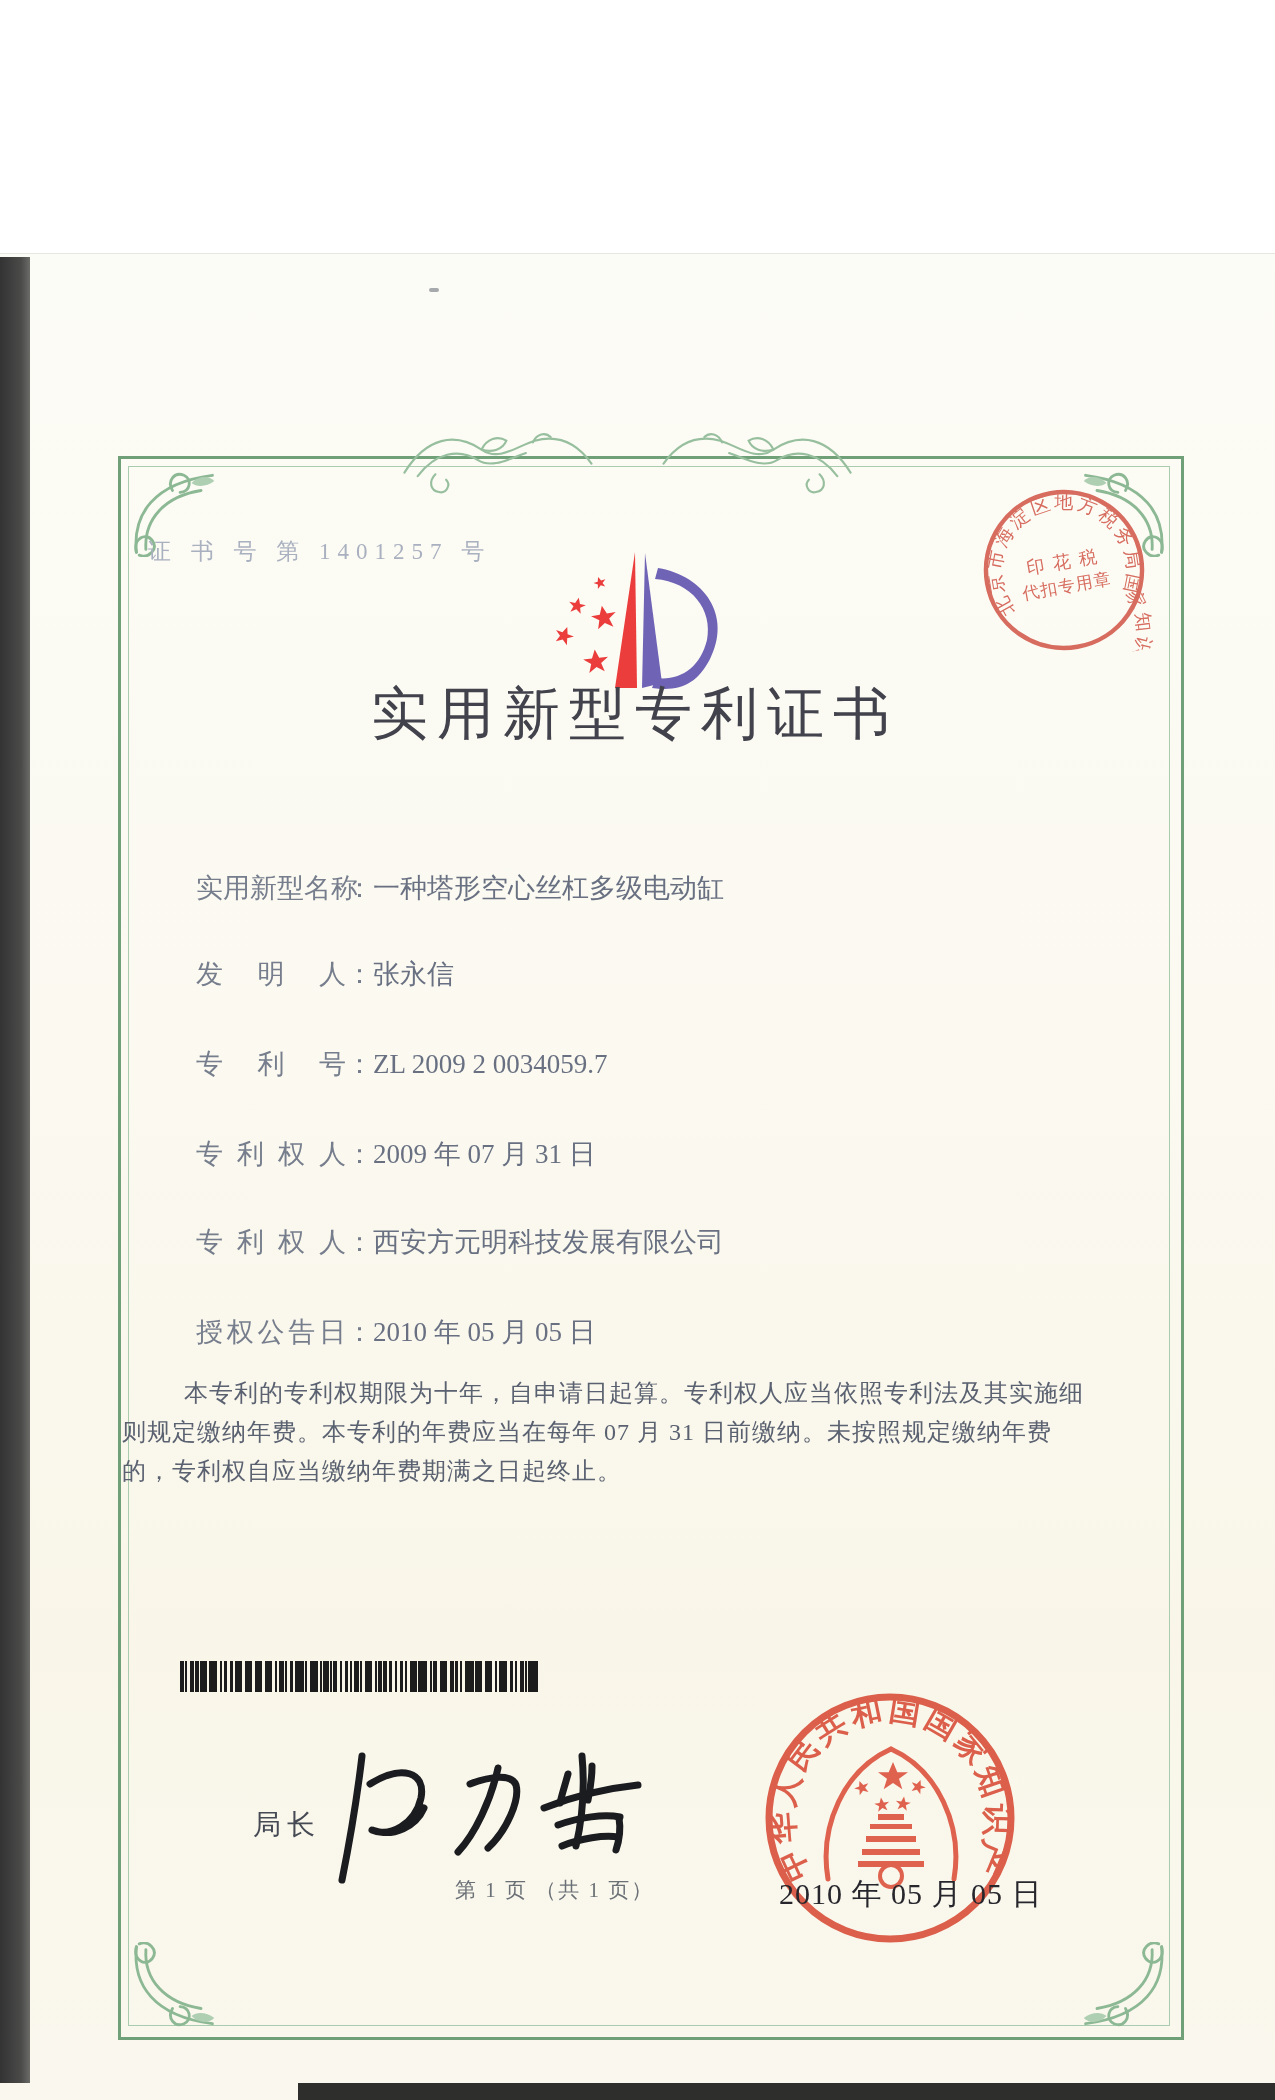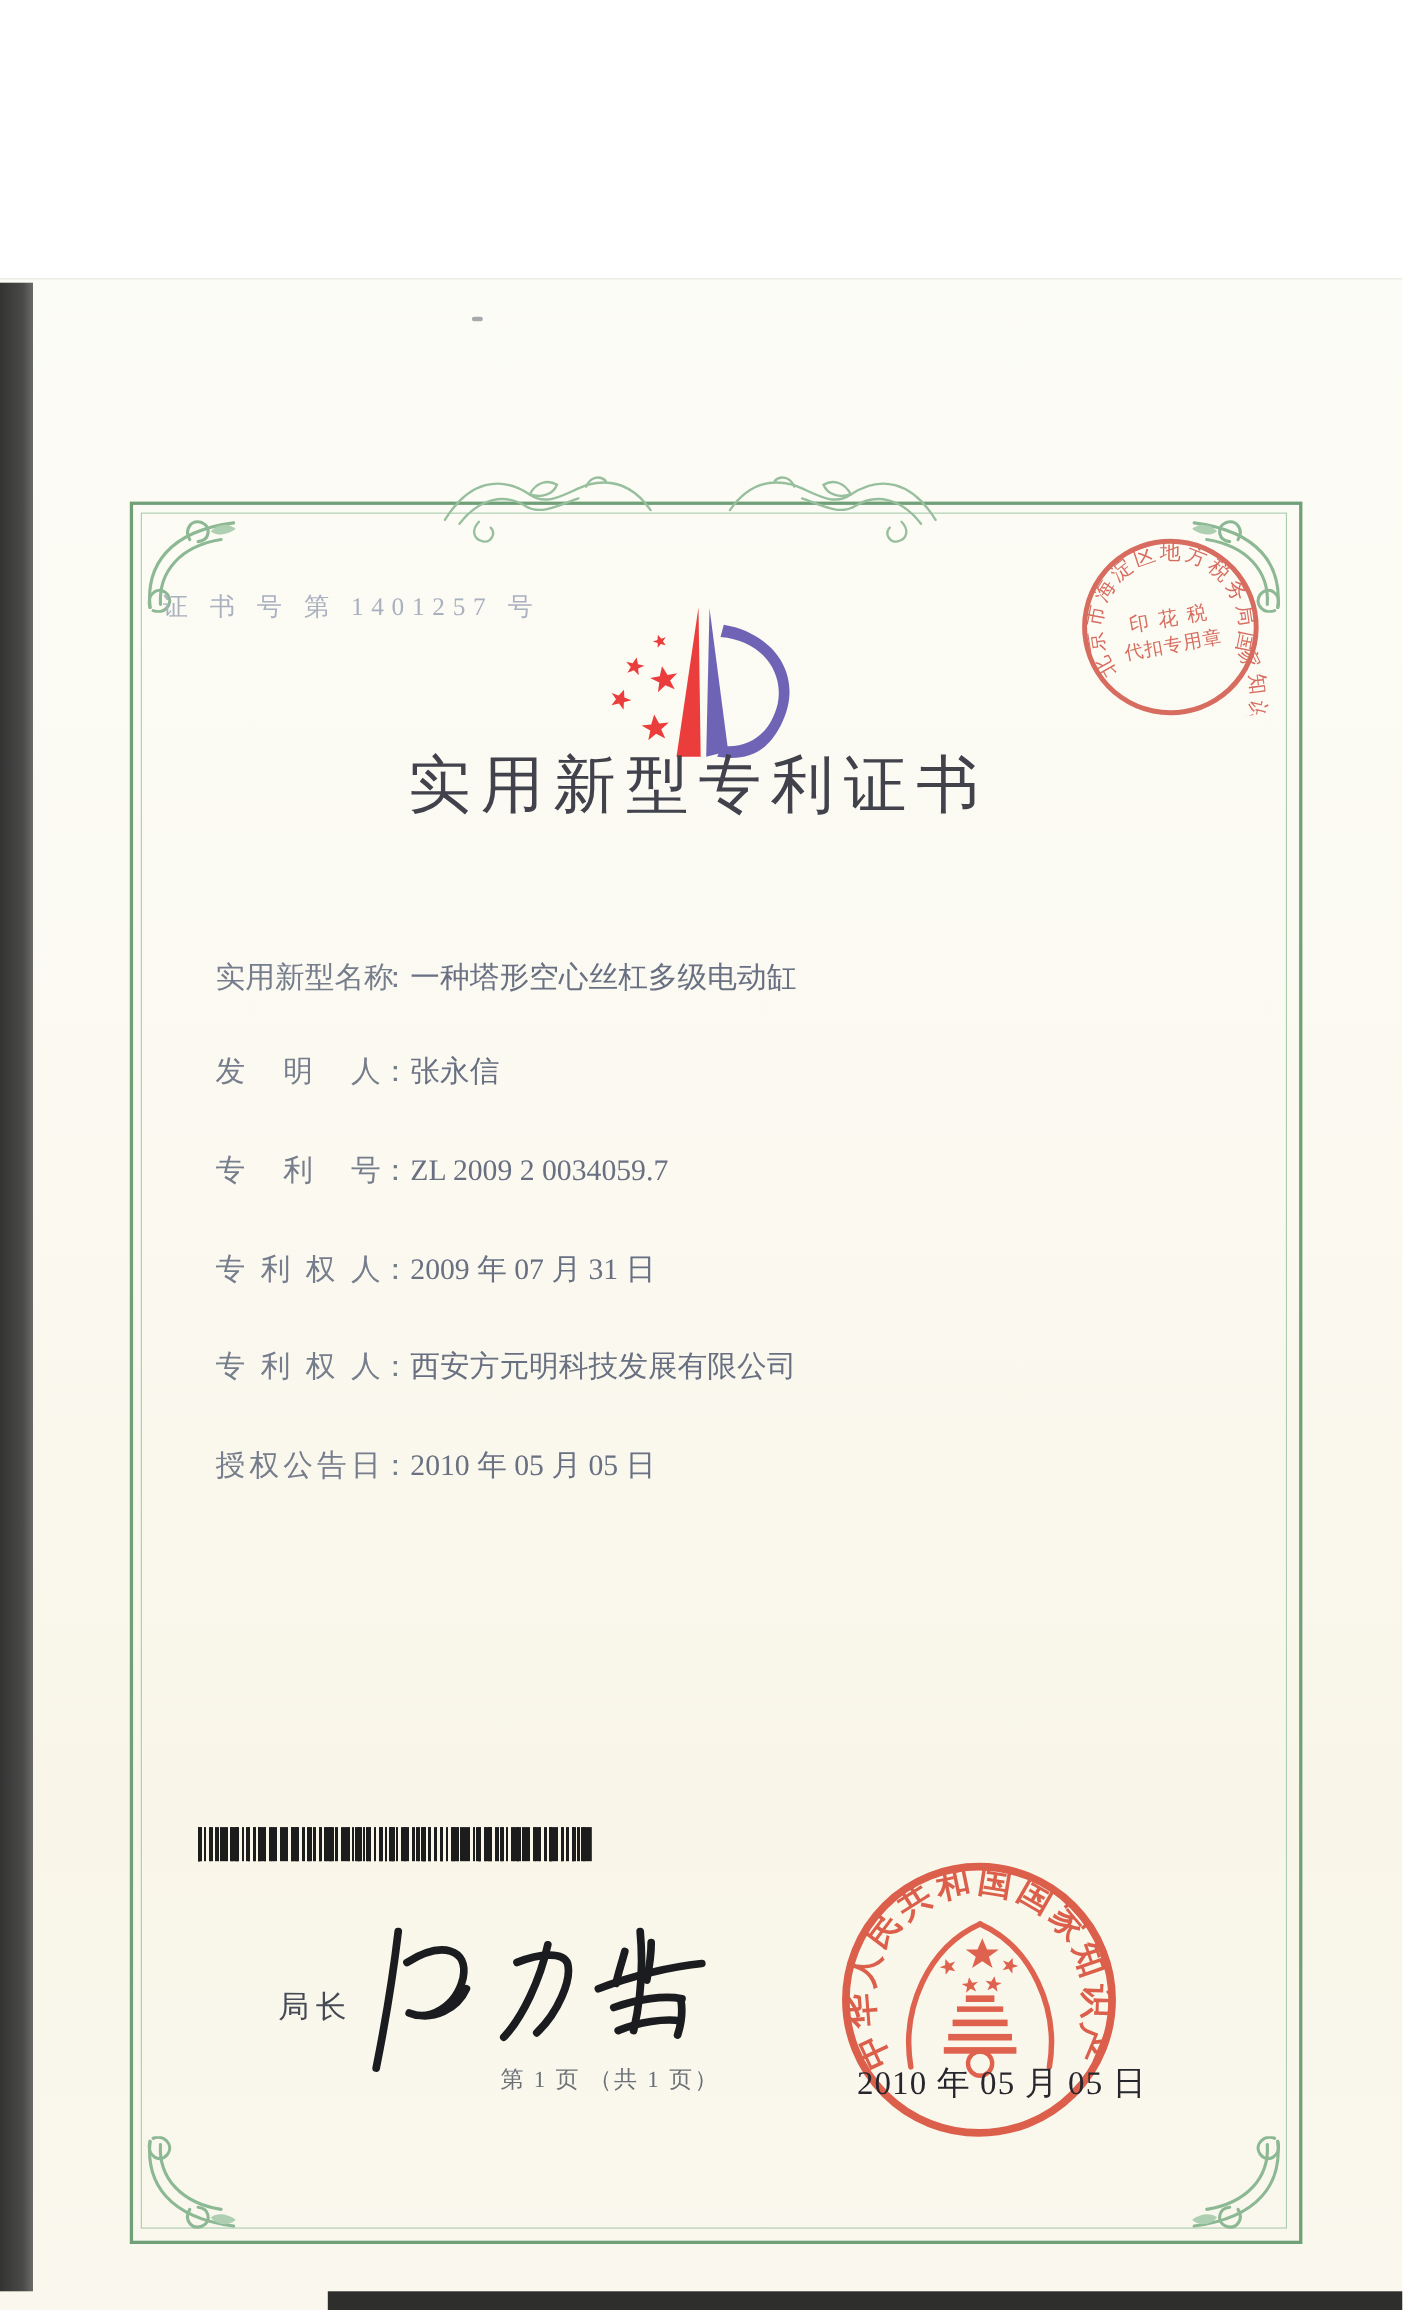--- a/index.html
+++ b/index.html
@@ -156,20 +156,21 @@
   <span class="field-label">专利权人</span><span class="field-colon">：</span><span class="field-value">2009 年 07 月 31 日</span>
 </div>
 <div class="abs field-row" style="top:1224px">
   <span class="field-label">专利权人</span><span class="field-colon">：</span><span class="field-value">西安方元明科技发展有限公司</span>
 </div>
 <div class="abs field-row" style="top:1314px">
   <span class="field-label">授权公告日</span><span class="field-colon">：</span><span class="field-value">2010 年 05 月 05 日</span>
 </div>
 
 <div class="abs body-text">
+  <p>本专利的专利权期限为十年，自申请日起算。专利权人应当依照专利法及其实施细则规定缴纳年费。本专利的年费应当在每年 07 月 31 日前缴纳。未按照规定缴纳年费的，专利权自应当缴纳年费期满之日起终止。</p>
 </div>
 
 <div class="abs barcode"></div>
 
 <div class="abs director-label">局长</div>
 <svg class="abs signature" viewBox="0 0 336 172">
   <path d="M44,28 C40,62 32,112 24,152"></path>
   <path d="M52,56 C84,36 108,44 103,70 C97,96 72,110 54,102 C76,110 98,98 106,80"></path>
   <path d="M152,56 C172,48 194,46 198,57 C202,72 189,102 170,120"></path>
   <path d="M180,40 C173,72 157,106 140,124"></path>

